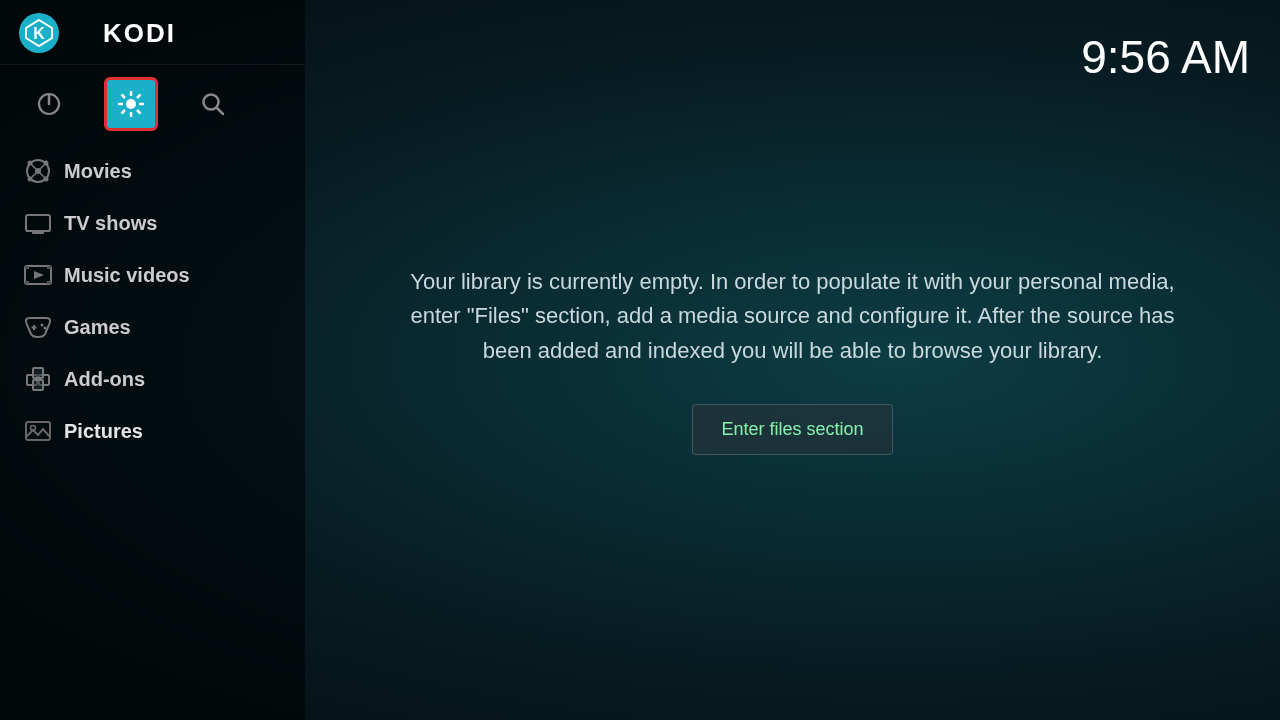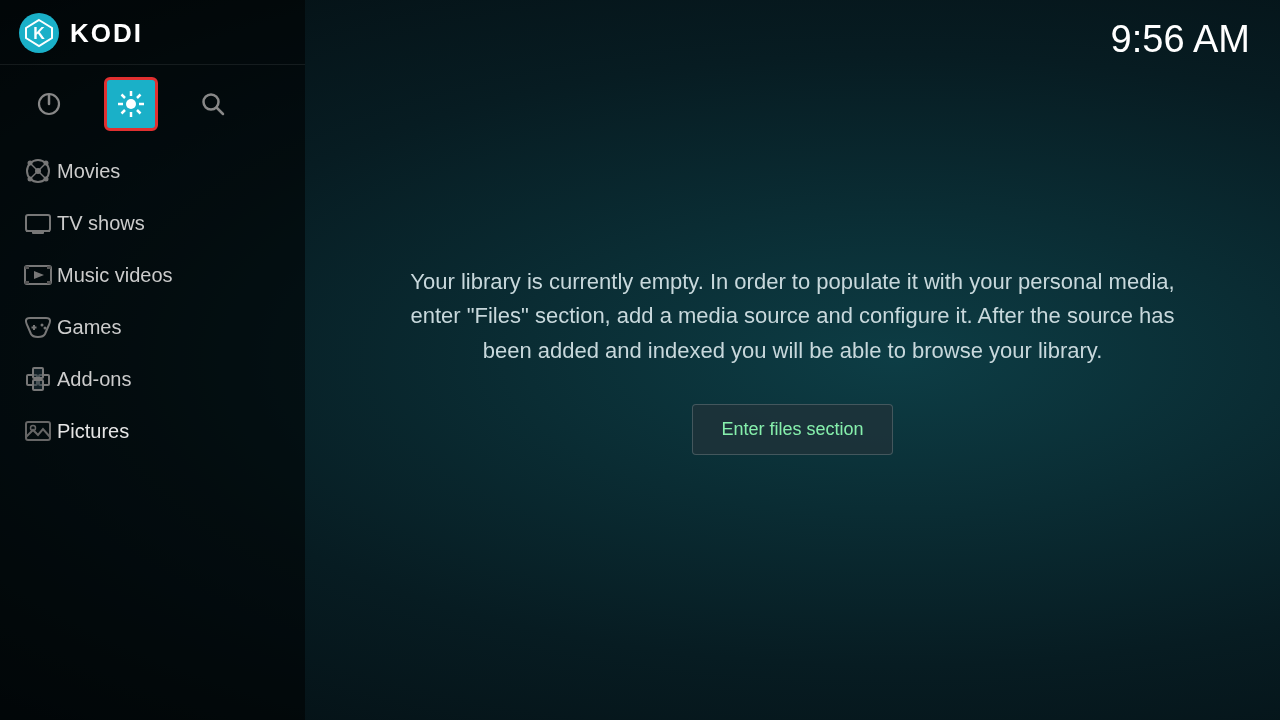--- a/index.html
+++ b/index.html
@@ -52,20 +52,21 @@
     .kodi-logo-icon {
       width: 42px;
       height: 42px;
     }
 
     .kodi-logo-text {
       color: #ffffff;
       font-size: 26px;
       font-weight: 700;
       letter-spacing: 2px;
+      margin-left: 33px;
     }
 
     
     .top-icons {
       display: flex;
       align-items: center;
       padding: 12px 22px 14px 22px;
       gap: 28px;
     }
 
@@ -95,25 +96,25 @@
     .nav-list {
       list-style: none;
       flex: 1;
       overflow: hidden;
     }
 
     .nav-item {
       display: flex;
       align-items: center;
       padding: 10px 22px;
-      gap: 3px;
+      gap: 10px;
       cursor: pointer;
       color: #cccccc;
       font-size: 20px;
-      font-weight: 400;
+      font-weight: 700;
       transition: background 0.15s;
     }
 
     .nav-item .nav-icon {
       width: 32px;
       height: 32px;
       display: flex;
       align-items: center;
       justify-content: center;
       font-size: 22px;
@@ -134,24 +135,24 @@
       z-index: 1;
       display: flex;
       flex-direction: column;
       align-items: center;
       justify-content: center;
     }
 
     
     .clock {
       position: absolute;
-      top: 18px;
+      top: 30px;
       right: 30px;
       color: #ffffff;
-      font-size: 38px;
+      font-size: 46px;
       font-weight: 300;
       z-index: 3;
     }
 
     
     .library-message {
       max-width: 880px;
       text-align: center;
       padding: 0 40px;
     }

